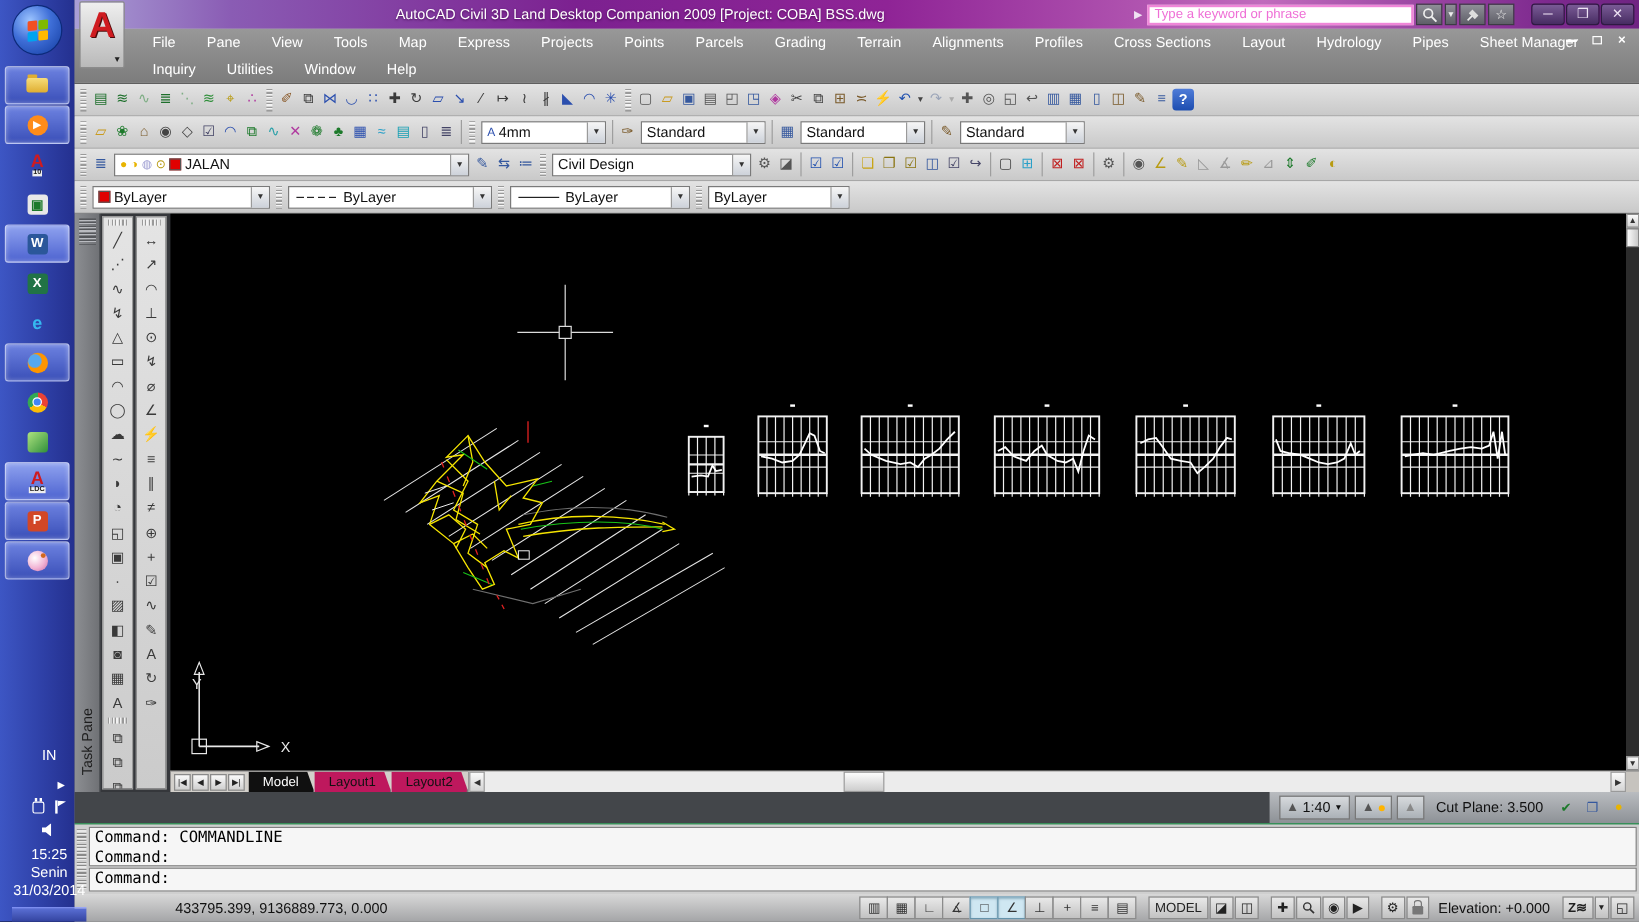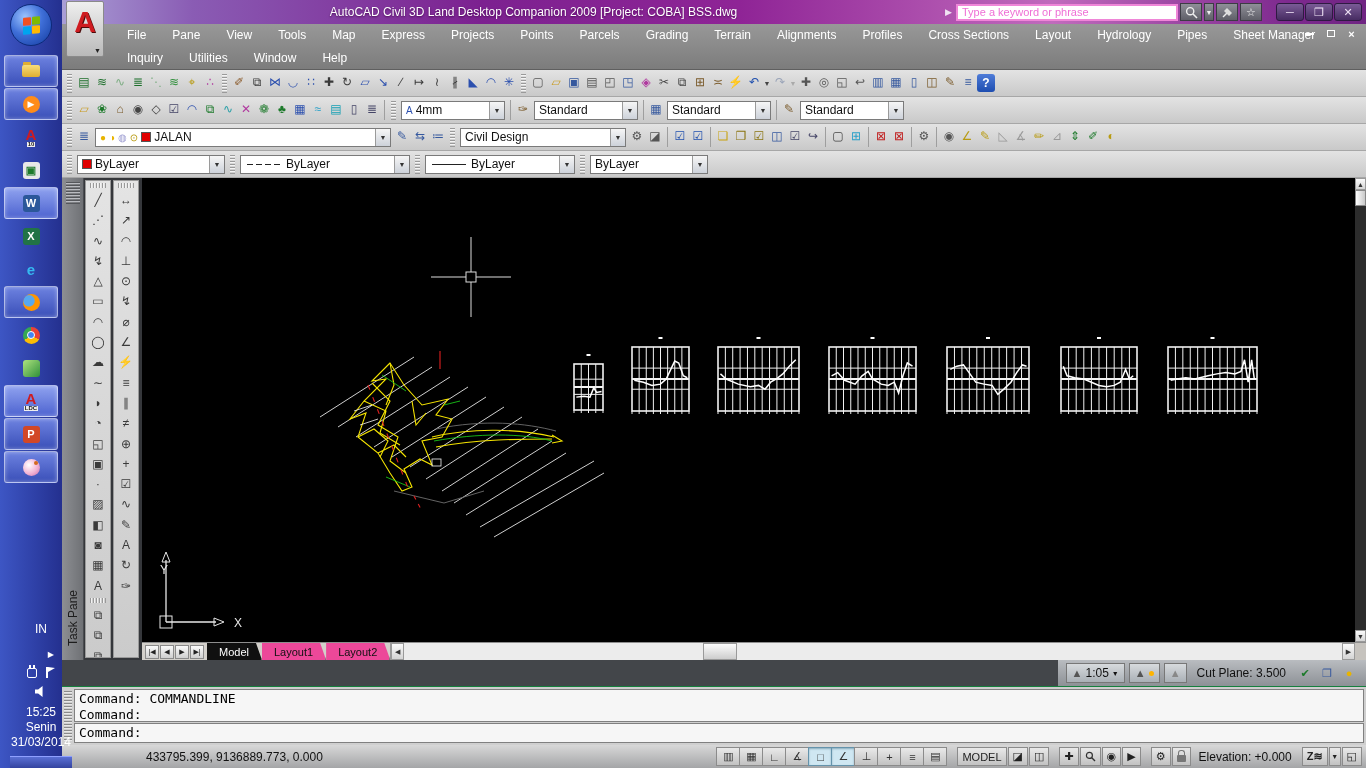--- a/index.html
+++ b/index.html
@@ -93,21 +93,21 @@
   .vtb{width:26px;background:linear-gradient(#e4e4e4,#cbcbcb);border:1px solid #9a9a9a;display:flex;flex-direction:column;align-items:center;overflow:hidden;}
   .vtb .hgrip{width:16px;height:5px;margin:2px 0;background:repeating-linear-gradient(90deg,#999 0 1px,#f2f2f2 1px 2px,transparent 2px 3px);flex:none;}
   .vtb .tbi{width:20px;height:20.3px;line-height:20px;}
 
   #centercol{flex:1;display:flex;flex-direction:column;min-width:0;}
   #canvas{flex:1;background:#000;position:relative;overflow:hidden;}
 
   #tabsrow{height:18px;flex:none;background:#d3d0cb;display:flex;align-items:stretch;border-top:1px solid #8e8e8e;}
   .tabnav{display:flex;align-items:center;gap:1px;padding:0 3px;}
   .tnb{width:14px;height:14px;background:linear-gradient(#fafafa,#cfcfcf);border:1px solid #8a8a8a;font-size:7px;display:flex;align-items:center;justify-content:center;color:#222;}
-  .tab{padding:0 12px;display:flex;align-items:center;font-size:11px;color:#111;background:#ec4899;clip-path:polygon(0 0,calc(100% - 6px) 0,100% 100%,0 100%);border-right:1px solid #777;}
+  .tab{padding:0 12px;display:flex;align-items:center;font-size:11px;color:#111;background:#be185d;clip-path:polygon(0 0,calc(100% - 6px) 0,100% 100%,0 100%);border-right:1px solid #777;}
   .tab.active{background:#101010;color:#fff;}
   #hscroll{flex:1;display:flex;align-items:stretch;background:#ececec;border-left:1px solid #999;}
   .scr-btn{width:13px;background:linear-gradient(#fafafa,#d4d4d4);border:1px solid #9a9a9a;font-size:7px;display:flex;align-items:center;justify-content:center;color:#333;flex:none;}
   #hthumb{width:34px;margin-left:31%;background:linear-gradient(#fdfdfd,#cdcdcd);border:1px solid #9a9a9a;flex:none;}
   #vscrollcol{width:11px;flex:none;display:flex;flex-direction:column;background:#2c2c2c;}
   #vscrollcol .scr-btn{width:11px;height:12px;}
   #vthumb{height:16px;background:linear-gradient(90deg,#fdfdfd,#c9c9c9);border:1px solid #888;}
   #vscrollcol .track{flex:1;}
   #scr-corner{height:18px;background:#c6c3be;border-top:1px solid #8e8e8e;}
 
@@ -839,21 +839,21 @@
       <span class="track"></span>
       <span class="scr-btn">▼</span>
       <span id="scr-corner"></span>
     </div>
   </div>
 
   <div id="annotbar">
     <div id="annot-right">
       <span class="an-btn">
         <span class="an-ico">▲</span>
-        <span>1:05</span>
+        <span>1:40</span>
         <span style="font-size:7px">▼</span>
       </span>
       <span class="an-btn">
         <span class="an-ico">▲</span>
           <span class="dot-y"></span>
       </span>
       <span class="an-btn">
           <span class="an-ico" style="color:#888">▲</span>
         </span>
       <span class="cutplane">

